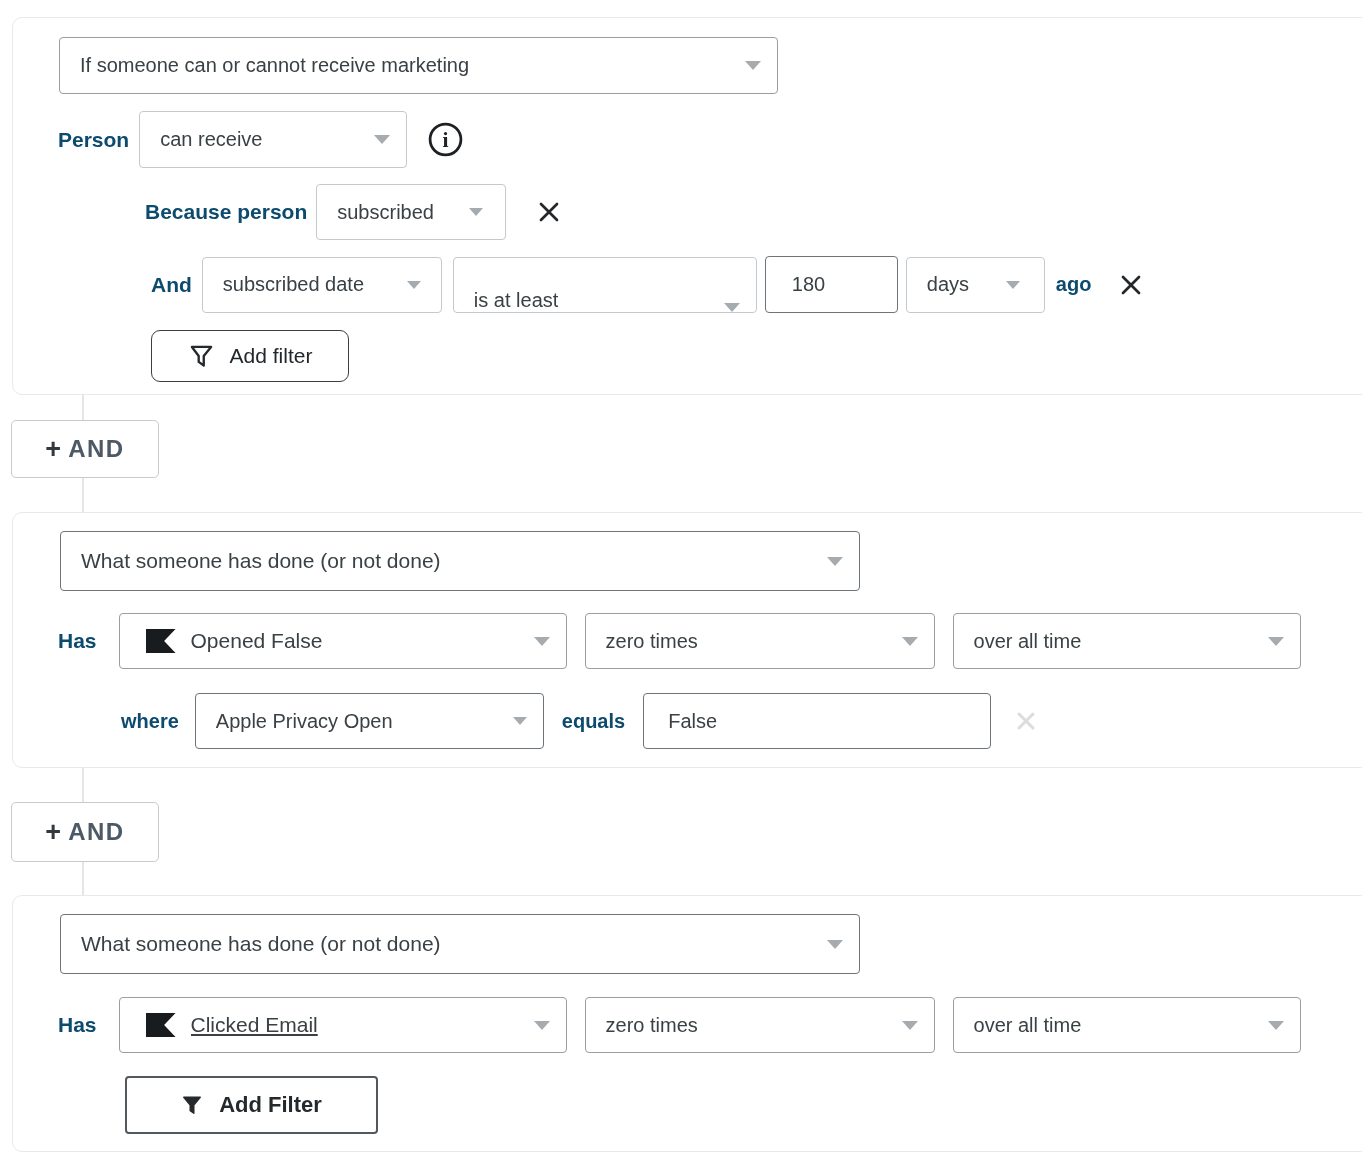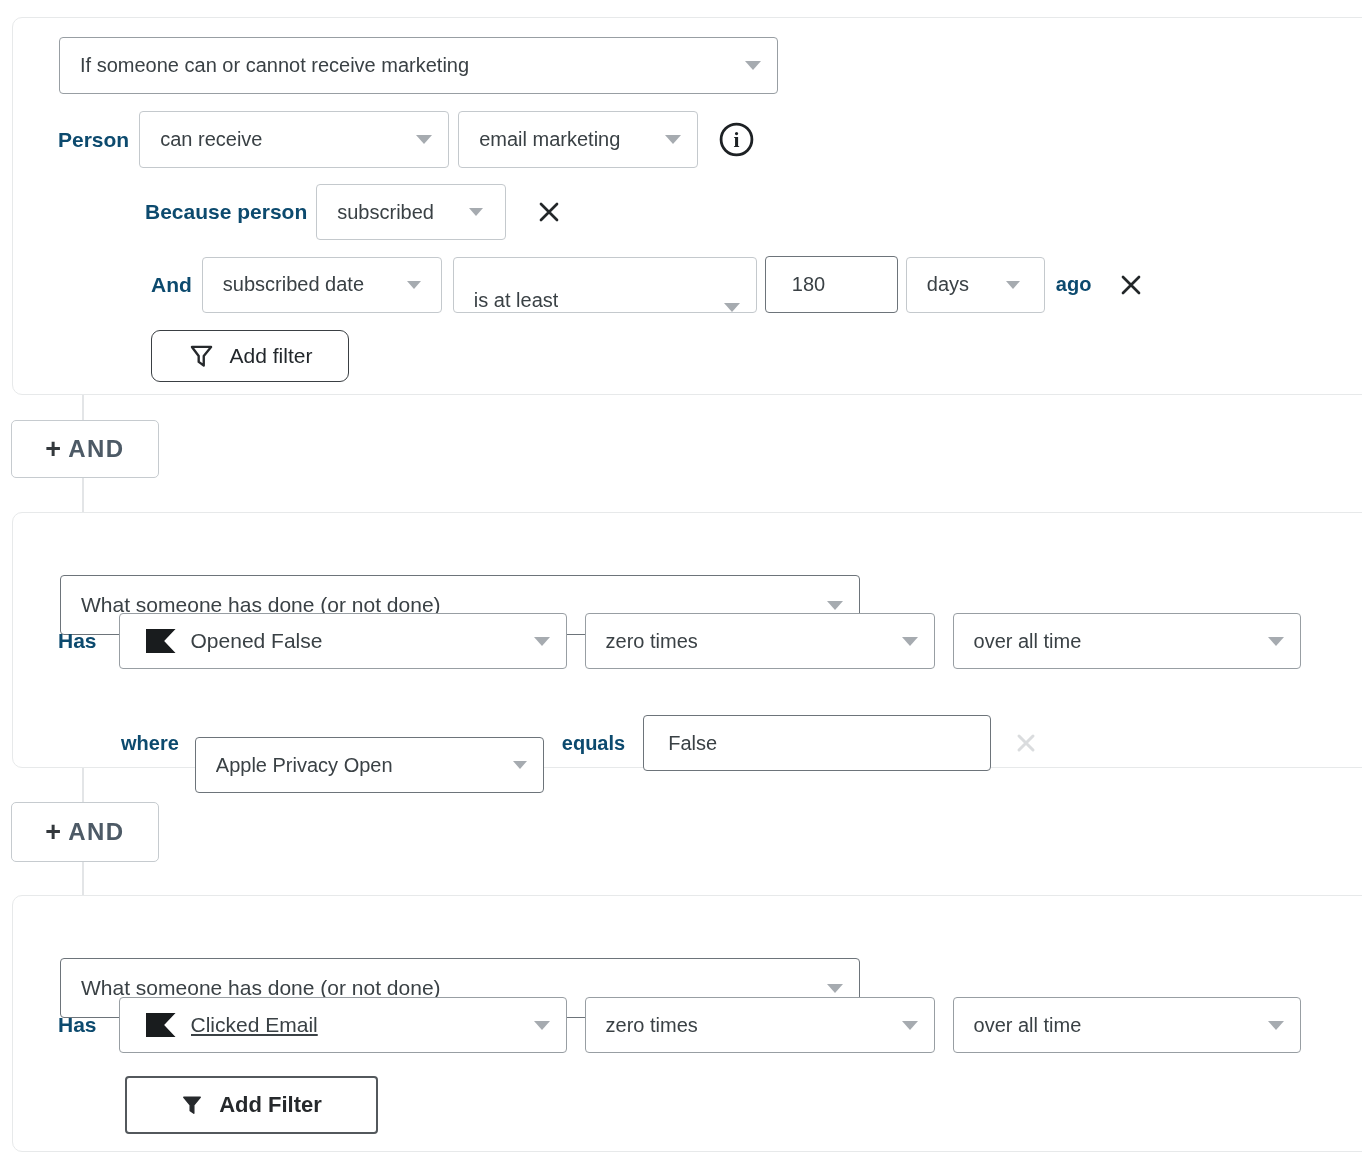--- a/index.html
+++ b/index.html
@@ -17,21 +17,21 @@
   .row { position:absolute; display:flex; align-items:center; }
 
   
   .dd { display:flex; align-items:center; justify-content:space-between;
     background:#fff; border:1px solid #c4c9cd; border-radius:4px;
     padding:0 16px 0 20px; font-size:20px; color:#3a4145; cursor:pointer; }
   .dd .txt { white-space:nowrap; overflow:hidden; }
   .chev { width:0; height:0; border-left:8px solid transparent;
     border-right:8px solid transparent; border-top:9px solid #a6abb0;
     margin-left:12px; flex:none; }
-  .dd-dark { border-color:#6d747a;margin-top:44px; }
+  .dd-dark { border-color:#6d747a; }
   .dd-mid  { border-color:#989ea3; }
 
   .inp { background:#fff; border:1px solid #6d747a; border-radius:4px;
     font-size:20px; color:#3a4145; padding:0 10px 0 26px;
     font-family:"Liberation Sans", sans-serif; }
 
   .lbl { font-weight:bold; color:#0c4a6e; font-size:21px; white-space:nowrap; }
 
   .icon-btn { background:none; border:none; cursor:pointer; display:flex;
     align-items:center; justify-content:center; padding:0; }
@@ -70,26 +70,22 @@
 
     <div class="row" style="top:19px; left:46px;text-align:center;">
       <div class="dd dd-mid" style="width:719px; height:57px;">
         <span class="txt">If someone can or cannot receive marketing</span>
         <span class="chev"></span>
       </div>
     </div>
 
     <div class="row" style="top:93px; left:45px;">
       <span class="lbl" style="margin-right:10px;">Person</span>
-      <div class="dd" style="width:310px; height:57px;">
+      <div class="dd" style="width:268px; height:57px;">
         <span class="txt">can receive</span>
-        <span class="chev"></span>
-      </div>
-      <div class="dd" style="width:240px; height:57px; margin-left:9px;">
-        <span class="txt">email marketing</span>
         <span class="chev"></span>
       </div>
       <span class="icon-btn" style="margin-left:20px;">
         <svg width="37" height="37" viewBox="0 0 36 36">
           <circle cx="18" cy="18" r="15" fill="none" stroke="#1d2124" stroke-width="2.7"></circle>
           <text x="18" y="25" font-family="Liberation Serif, serif" font-size="21" font-weight="bold" text-anchor="middle" fill="#1d2124">i</text>
         </svg>
       </span>
     </div>
 

